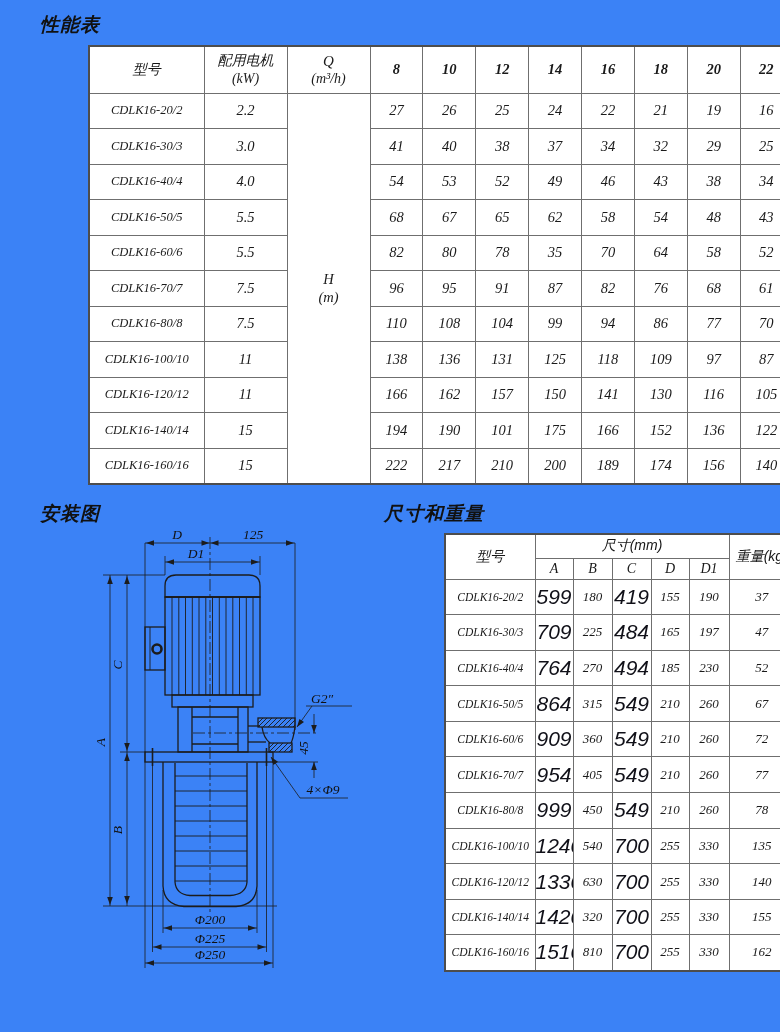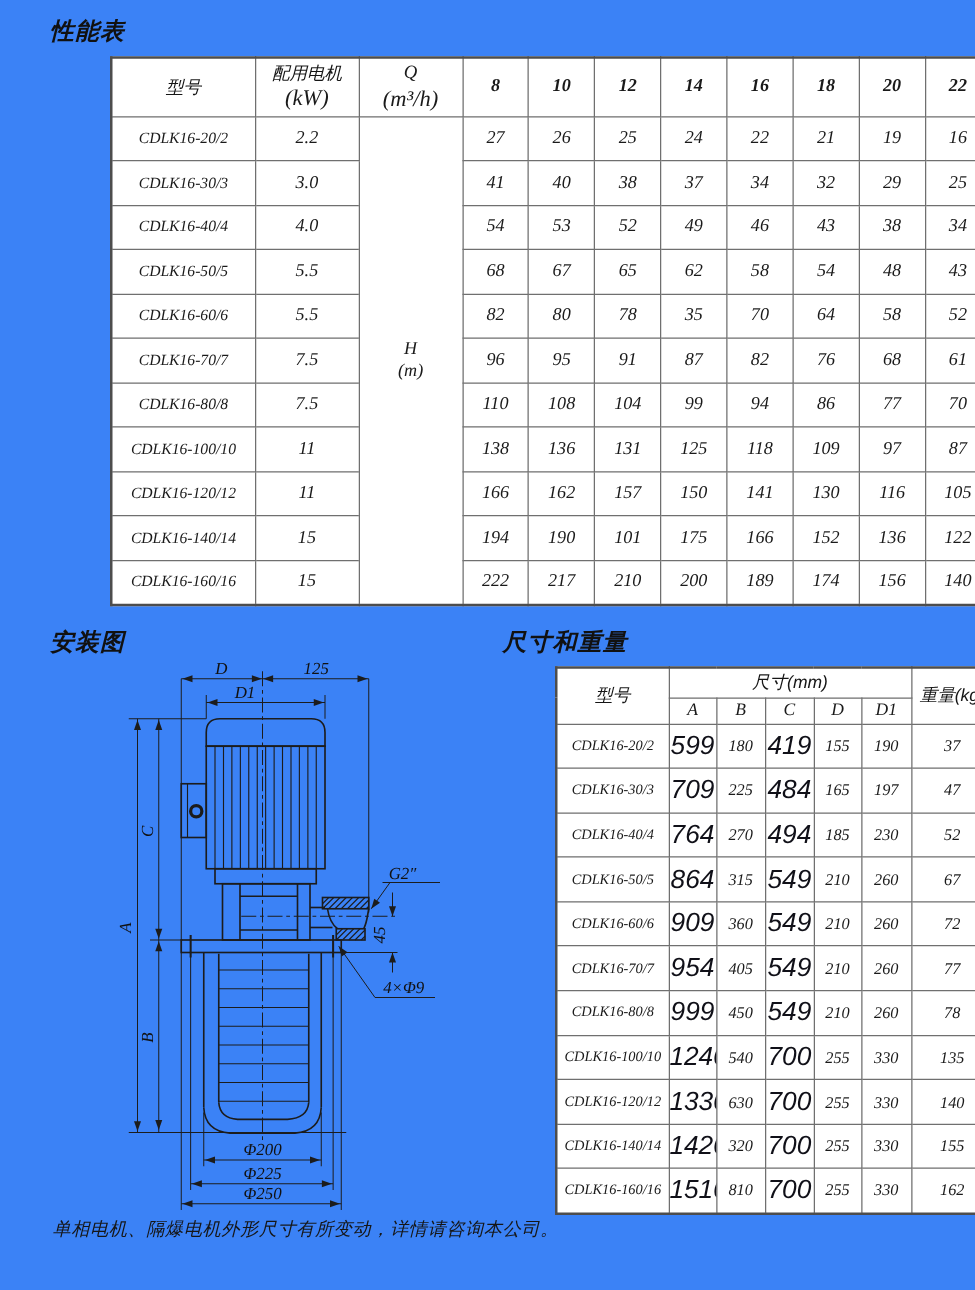--- a/index.html
+++ b/index.html
@@ -2,37 +2,37 @@
 <html><head>
 <meta charset="utf-8">
 <style>
   html,body{margin:0;padding:0;background:#e8e8e8;}
   .page{position:relative;width:780px;height:1032px;background:#3b82f6;overflow:hidden;
         font-family:"Liberation Serif",serif;color:#1a1a1a;font-style:italic;}
   .title{position:absolute;font-family:"Liberation Sans",sans-serif;font-weight:bold;
          font-size:19px;color:#111;letter-spacing:1px;}
   #perf-title{left:40px;top:12px;}
   #install-title{left:40px;top:501px;}
-  #dim-title{left:402px;top:501px;}
+  #dim-title{left:384px;top:501px;}
 
   table{border-collapse:collapse;table-layout:fixed;background:#fff;margin-left:41px;}
   th,td{padding:0;text-align:center;vertical-align:middle;overflow:hidden;}
 
   #perf{position:absolute;left:47px;top:45px;width:706px;border:2px solid #4d4d4d;}
   #perf th,#perf td{border:1px solid #6f6f6f;}
   #perf thead tr{height:47px;}
   #perf tbody tr{height:35.5px;}
   #dim{position:absolute;left:403px;top:533px;width:350px;border:2px solid #4d4d4d;}
   #dim th,#dim td{border:1px solid #6f6f6f;}
   #dim tr.r1{height:24px;}
   #dim tr.r2{height:21px;}
   #dim tbody tr{height:35.6px;}
 
   .cjk{font-family:"Liberation Sans",sans-serif;font-size:14px;font-weight:normal;color:#151515;}
-  .unit{font-family:"Liberation Serif",serif;font-size:18px;font-weight:normal;}
+  .unit{font-family:"Liberation Serif",serif;font-size:14px;font-weight:normal;}
   .two-line div{line-height:1.25;}
   .num{font-family:"Liberation Serif",serif;font-size:14.5px;}
   .model{font-family:"Liberation Serif",serif;font-size:12.5px;}
   .hcell div{font-family:"Liberation Serif",serif;font-size:14.5px;line-height:1.25;}
 
   .dmodel{font-family:"Liberation Serif",serif;font-size:11.5px;}
   .dnum{font-family:"Liberation Serif",serif;font-size:13px;}
   .dsans{font-family:"Liberation Sans",sans-serif;font-size:21px;color:#101018;}
   .dhd{font-family:"Liberation Serif",serif;font-size:14px;font-weight:normal;}
 
@@ -514,14 +514,13 @@
       <text x="122" y="830" transform="rotate(-90 122 830)">B</text>
       <text x="308" y="748" transform="rotate(-90 308 748)">45</text>
       <text x="322" y="703">G2″</text>
       <text x="323" y="794">4×Φ9</text>
       <text x="210" y="924">Φ200</text>
       <text x="210" y="943">Φ225</text>
       <text x="210" y="959">Φ250</text>
     </g>
   </svg>
 
-  <div id="footnote">单相电机、隔爆电机外形尺寸有所变动，详情请咨询本公司。</div>
 </div>
 
 </body></html>

